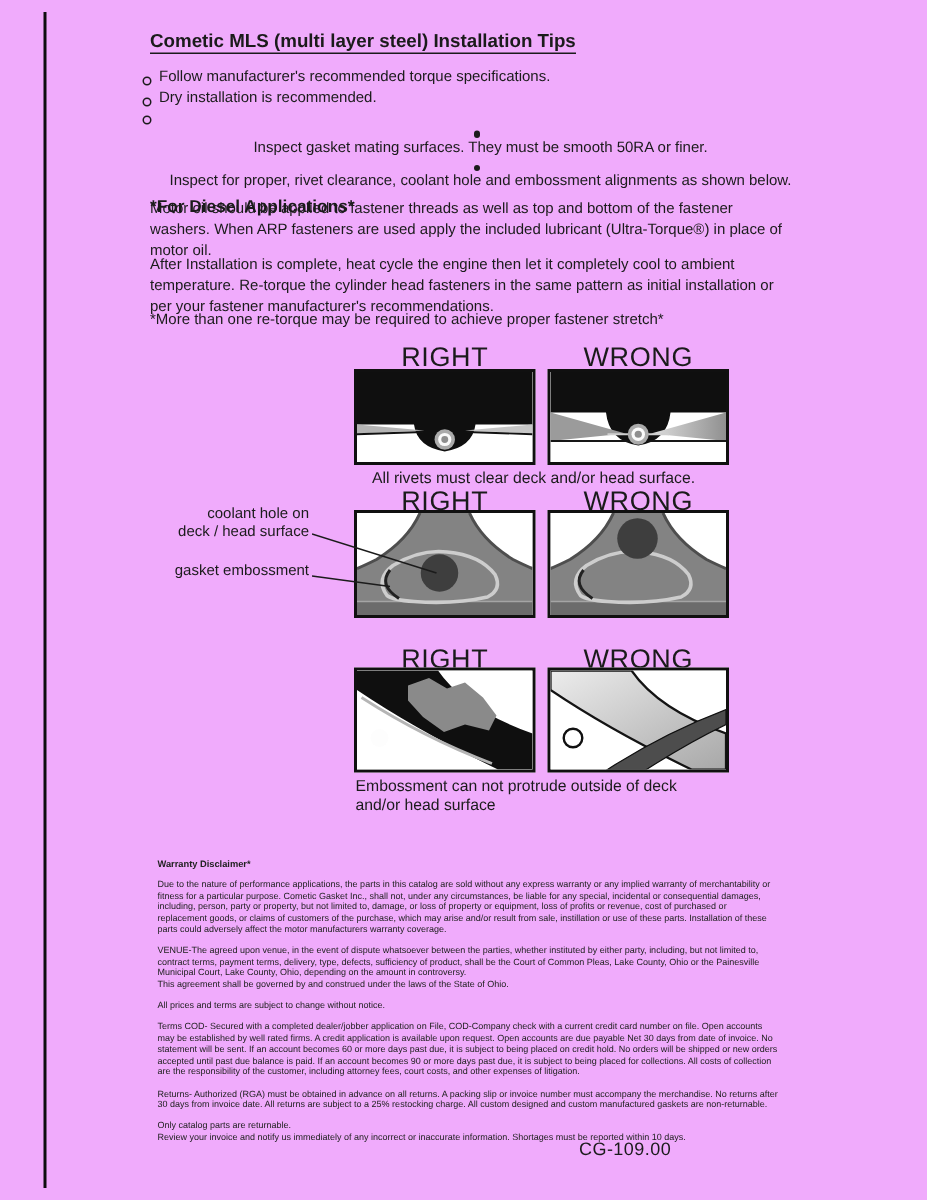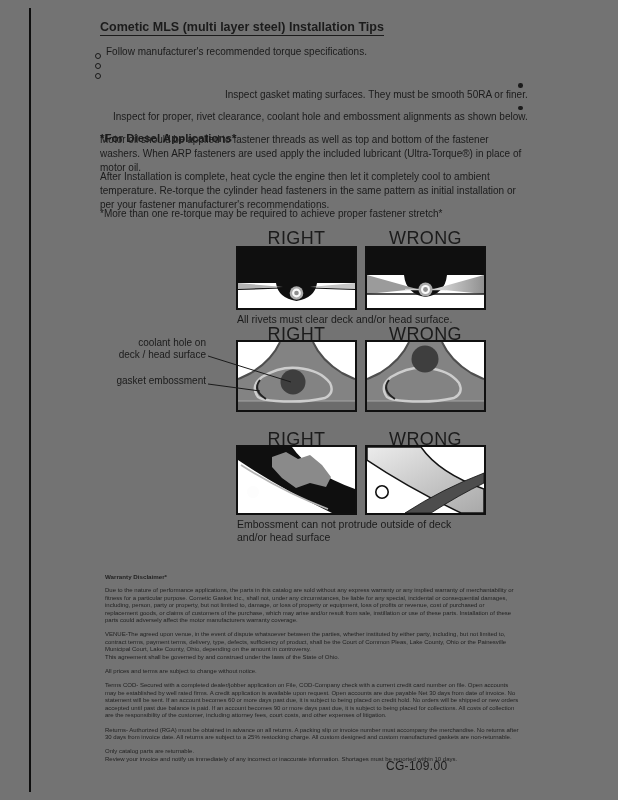--- a/index.html
+++ b/index.html
@@ -1,22 +1,22 @@
 <!DOCTYPE html>
 <html><head>
 <meta charset="utf-8">
 <style>
   html,body{margin:0;padding:0;background:#ffffff;}
-  .page{position:relative;width:618px;height:800px;background:#737373;overflow:hidden;
+  .page{position:relative;width:618px;height:800px;background:#f0abfc;overflow:hidden;
         font-family:"Liberation Sans",sans-serif;color:#1b1b1b;}
   .edge-line{position:absolute;left:29px;top:8px;width:2px;height:784px;background:#0e0e0e;}
   .title{position:absolute;left:100px;top:20px;font-size:12.5px;font-weight:bold;
          border-bottom:1.6px solid #1b1b1b;padding-bottom:1px;white-space:nowrap;}
   .bullets{position:absolute;left:95px;top:45px;margin:0;padding:0;list-style:none;font-size:10px;}
-  .bullets li{display:flex;align-items:flex-end;line-height:14px;}
+  .bullets li{display:flex;align-items:center;line-height:14px;}
   .bullets li.sub{margin-left:18px;flex-direction:column;}
   .dot-o{width:4px;height:4px;border:1px solid #1b1b1b;border-radius:50%;margin:4px 5px 0 0;flex:none;}
   .dot-f{width:4.6px;height:4.6px;background:#1b1b1b;border-radius:50%;margin:4px 5px 0 0;flex:none;}
   .diesel-h{position:absolute;left:100px;top:116px;font-size:11.5px;font-weight:bold;margin-top:16px;}
   .para{position:absolute;left:100px;width:428px;font-size:10px;line-height:14px;}
   #p1{top:133px}#p2{top:170px}#p3{top:207px}
   .dg-label{position:absolute;width:121px;text-align:center;font-size:18px;letter-spacing:.4px;}
   .panel{position:absolute;width:121px;border:2px solid #101010;background:#fff;box-sizing:border-box;}
   .panel svg{display:block;}
   .caption{position:absolute;font-size:10.5px;line-height:12.5px;}
@@ -36,20 +36,21 @@
 
   <div class="title">Cometic MLS (multi layer steel) Installation Tips</div>
 
   <ul class="bullets">
     <li>
         <span class="dot-o"></span>
         <span>Follow manufacturer's recommended torque specifications.</span>
       </li>
     <li>
         <span class="dot-o"></span>
+        <span>Dry installation is recommended.</span>
       </li>
     <li>
         <span class="dot-o"></span>
       </li>
     <li class="sub">
         <span class="dot-f"></span>
         <span>Inspect gasket mating surfaces.  They must be smooth 50RA or finer.</span>
       </li>
     <li class="sub">
         <span class="dot-f"></span>
@@ -94,21 +95,21 @@
       <polygon points="117,27 117,46 67,41" fill="url(#g1)"></polygon>
       <line x1="0" y1="46" x2="117" y2="46" stroke="#161616" stroke-width="1.3"></line>
       <line x1="38" y1="41.5" x2="79" y2="41.5" stroke="#cfcfcf" stroke-width="1.4"></line>
       <g>
         <circle cx="58.5" cy="41.5" r="7" fill="#ababab"></circle>
         <circle cx="58.5" cy="41.5" r="4.5" fill="#fafafa"></circle>
         <circle cx="58.5" cy="41.5" r="2.4" fill="#8f8f8f"></circle>
       </g>
     </svg>
   </div>
-  <div class="caption" style="left:237px;top:313px;">All rivets must clear deck and/or head surface.</div>
+  <div class="caption" style="left:248px;top:313px;">All rivets must clear deck and/or head surface.</div>
 
   <div class="dg-label" style="left:236px;top:324px;">RIGHT</div>
   <div class="dg-label" style="left:365px;top:324px;">WRONG</div>
 
   <div class="lead" style="top:337px;">
     <span>coolant hole on</span><br>
     <span>deck / head surface</span>
   </div>
   <div class="lead" style="top:375px;">
     <span>gasket embossment</span>

